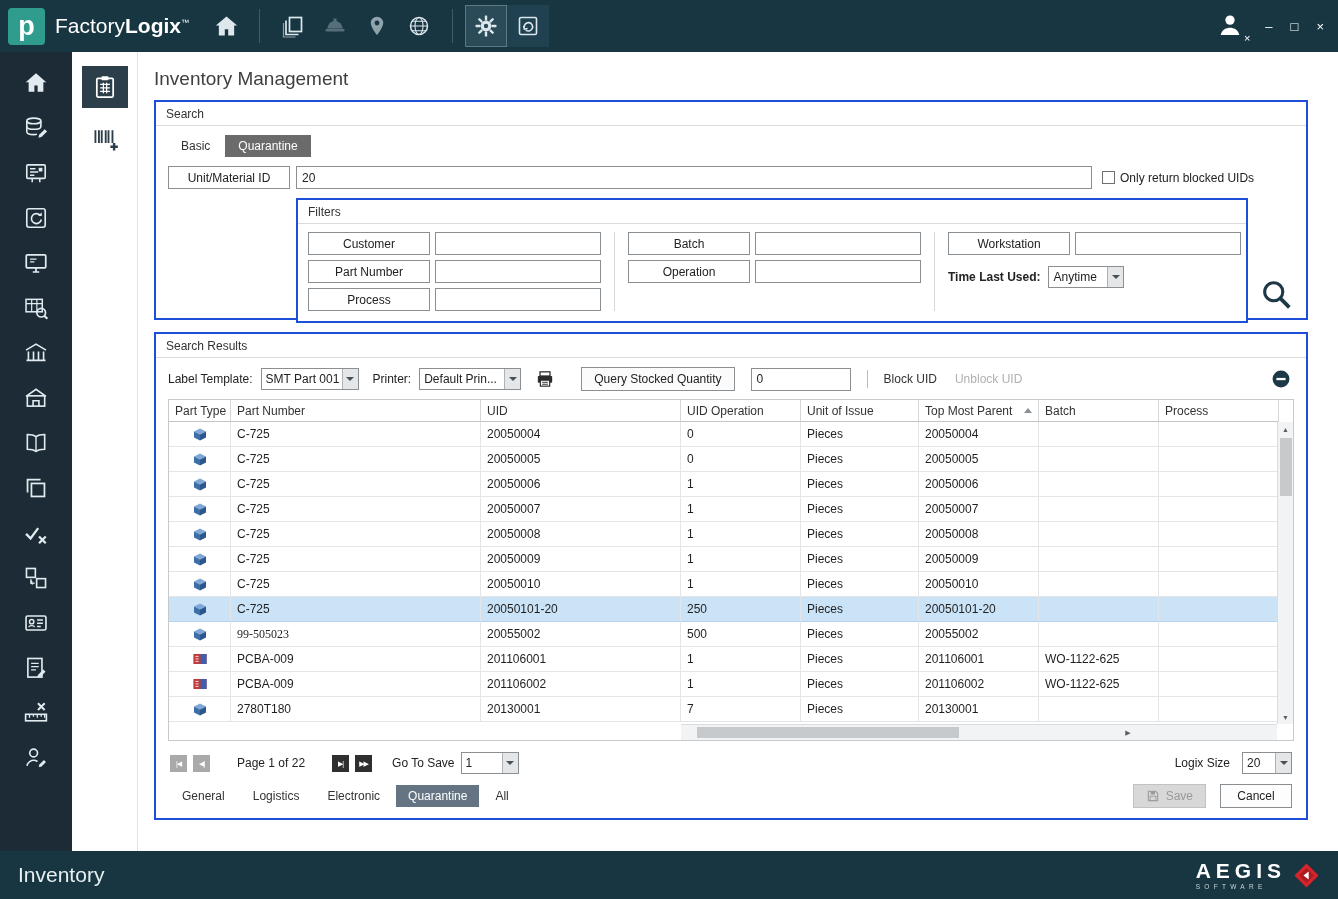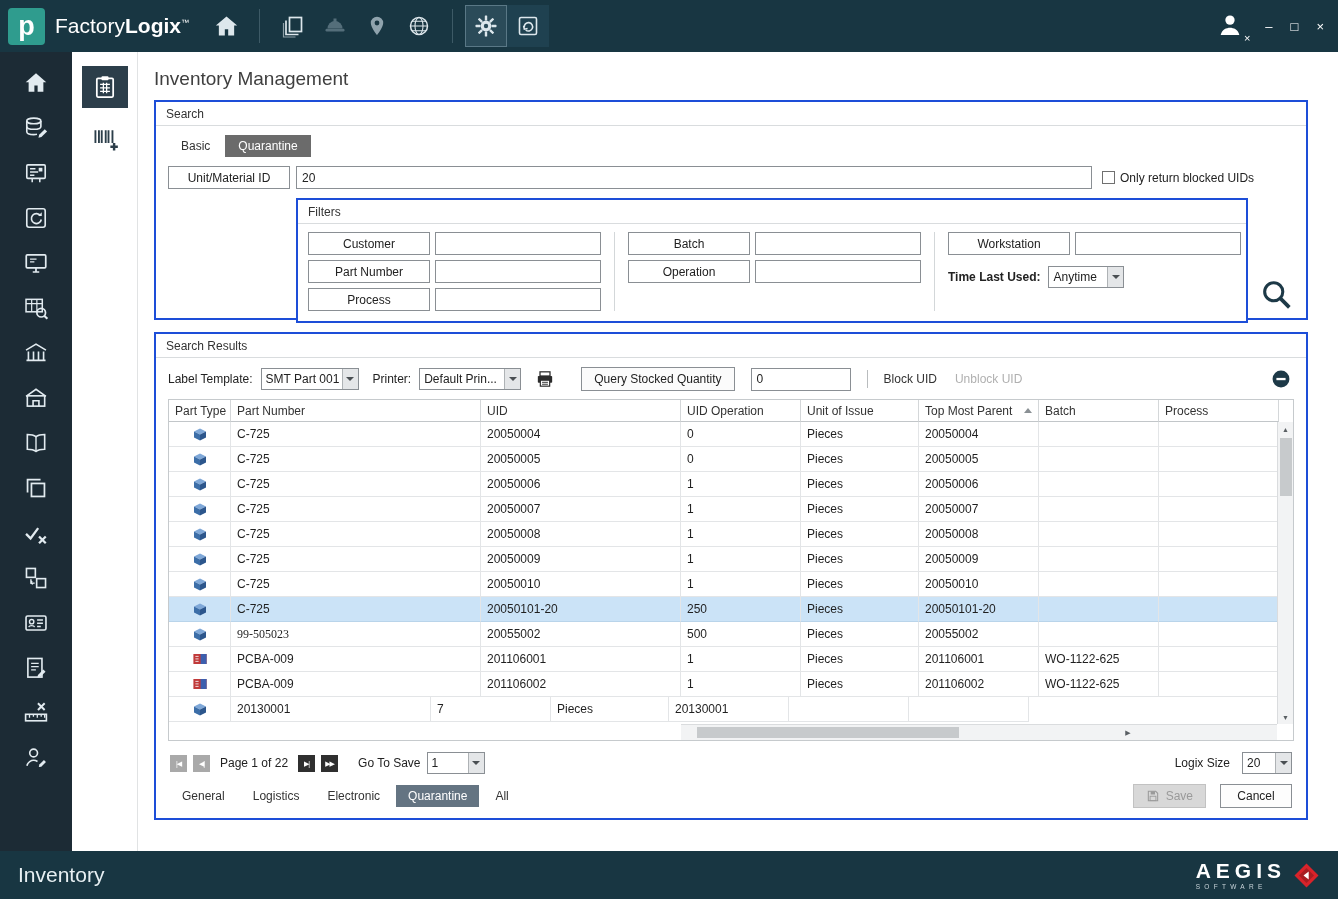--- a/index.html
+++ b/index.html
@@ -110,21 +110,21 @@
   .hscroll{position:absolute;left:512px;right:16px;bottom:0;height:16px;background:#f2f3f4;border-top:1px solid #dadcde;
            display:flex;align-items:center}
   .hthumb{position:absolute;left:16px;width:262px;top:2px;bottom:2px;background:#c7cacc}
   .sright{margin-left:auto}
 
   .pagination{display:flex;align-items:center;margin:11px 14px 0;font-size:12px;color:#222;gap:6px}
   .pg-btn{width:17px;height:17px;display:inline-flex;align-items:center;justify-content:center;color:#fff;
           font-size:7px;letter-spacing:-1px;cursor:pointer;flex:none}
   .pg-btn.disabled{background:#a9a9a9}
   .pg-btn.enabled{background:#2f2f2f}
-  .pg-label{margin:0 4px;white-space:nowrap}
+  .pg-label{margin:0 21px;white-space:nowrap}
   .pg-goto-label{margin-left:14px;white-space:nowrap}
 
   .bottombar{display:flex;align-items:center;margin:10px 14px 0}
   .btabs{display:flex;gap:4px}
   .btab{padding:4px 12px;font-size:12px;color:#333;cursor:pointer}
   .btab.active{background:#647482;color:#fff}
   .btn-save{background:#d8d8d8;border-color:#c2c2c2;color:#9a9a9a;cursor:default}
   .btn-save svg{width:14px;height:14px}
   .btn-cancel{background:#fdfdfd;margin-left:14px;min-width:72px;justify-content:center}
   .btn-ic{display:inline-flex}
@@ -671,20 +671,21 @@
             <div class="tr">
               <div class="td td-icon" style="width: 62px;">
                 <span class="part-icon">
                   <svg viewBox="0 0 16 16" width="100%" height="100%" fill="none">
                     <path d="M8 2.4 14 5.4 8 8.4 2 5.4z" fill="#7fa8d8"></path>
                     <path d="M2 5.4v6.2l6 3V8.4z" fill="#3c6ea8"></path>
                     <path d="M14 5.4v6.2l-6 3V8.4z" fill="#2c568c"></path>
                   </svg>
                 </span>
               </div>
+              <div class="td" style="width: 250px;">2780T180</div>
               <div class="td" style="width: 200px;">20130001</div>
               <div class="td" style="width: 120px;">7</div>
               <div class="td" style="width: 118px;">Pieces</div>
               <div class="td" style="width: 120px;">20130001</div>
               <div class="td" style="width: 120px;"></div>
               <div class="td" style="width: 120px;"></div>
             </div>
           </div>
         <div class="vscroll">
           <span class="sarrow" data-icon="arr-up">▲</span>

